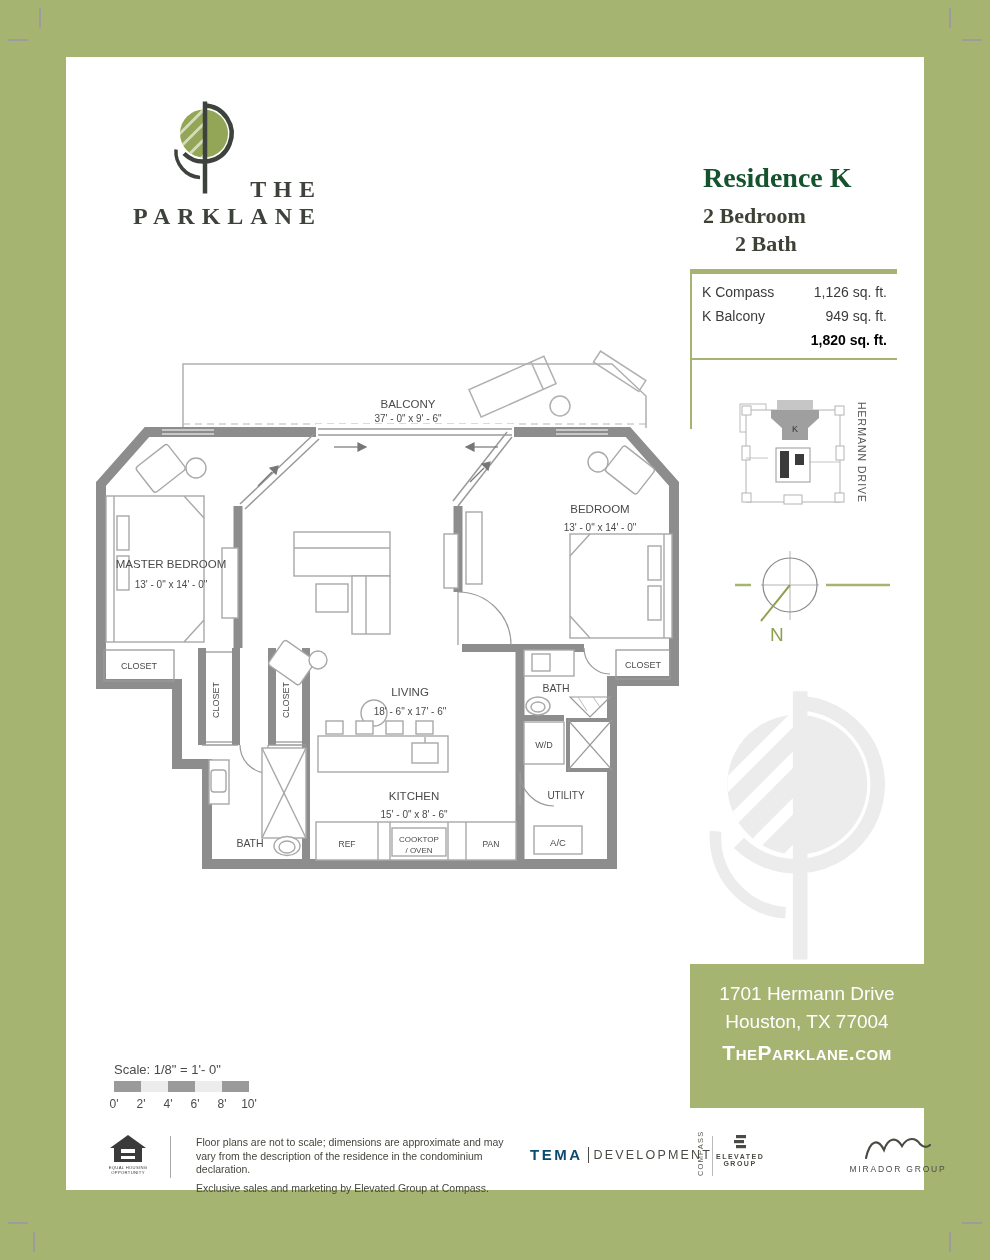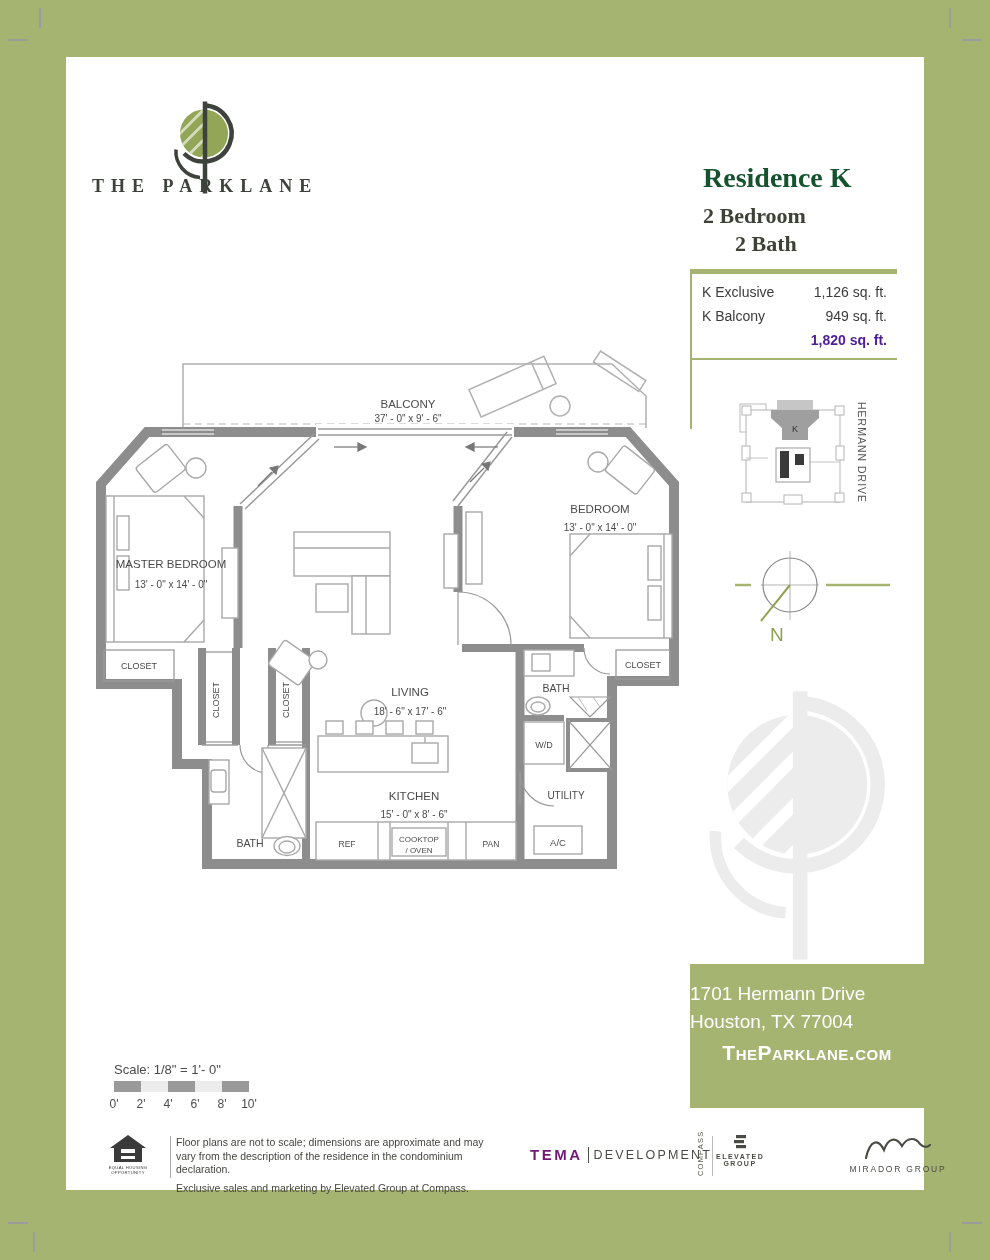--- a/index.html
+++ b/index.html
@@ -1,34 +1,34 @@
 <!DOCTYPE html>
 <html><head>
 <meta charset="utf-8">
 <style>
   html,body{margin:0;padding:0;}
   body{width:990px;height:1260px;position:relative;background:#a6b472;font-family:"Liberation Sans",sans-serif;overflow:hidden;}
   .abs{position:absolute;}
   .page{left:66px;top:57px;width:858px;height:1133px;background:#ffffff;}
   .cropmark{background:#9c9c9c;}
-  .brand-text{font-family:"Liberation Serif",serif;font-weight:bold;font-size:18px;letter-spacing:7px;color:#3e423c;text-align:left;}
+  .brand-text{font-family:"Liberation Serif",serif;font-weight:bold;font-size:24px;letter-spacing:7px;color:#3e423c;text-align:right;}
   .res-title{font-family:"Liberation Serif",serif;font-weight:bold;font-size:28px;color:#14532d;}
   .res-sub{font-family:"Liberation Serif",serif;font-weight:bold;font-size:22px;color:#3d4136;}
   .tbl-row{display:flex;justify-content:space-between;font-size:14px;color:#3b3b3b;padding:4px 8px 4px 10px;}
-  .tbl-total{font-weight:bold;text-align:right;font-size:14px;color:#4c1d95;padding:4px 8px 4px 10px;}
+  .tbl-total{font-weight:bold;text-align:right;font-size:14px;color:#000000;padding:4px 8px 4px 10px;}
   .olive{background:#a6b472;}
   .vert-street{writing-mode:vertical-rl;font-size:10.5px;letter-spacing:1px;color:#555;}
-  .addr{color:#fff;font-size:19px;line-height:1.45;}
+  .addr{color:#fff;text-align:center;font-size:19px;line-height:1.45;}
   .site{color:#fff;text-align:center;font-size:21px;font-weight:bold;font-variant:small-caps;letter-spacing:0.5px;}
   .scale-label{font-size:13px;color:#4a4a4a;}
   .seg{display:inline-block;width:27px;height:11px;vertical-align:top;}
   .tick{position:absolute;width:20px;text-align:center;font-size:12px;color:#4a4a4a;}
   .disc{font-size:10.5px;line-height:1.3;color:#46463f;}
   .eho-txt{font-size:4.2px;letter-spacing:0.3px;color:#3a3a3a;text-align:center;line-height:1.2;}
-  .tema-bold{font-weight:bold;font-size:15px;letter-spacing:2.5px;color:#701a75;}
+  .tema-bold{font-weight:bold;font-size:15px;letter-spacing:2.5px;color:#0c4a6e;}
   .tema-light{font-size:12.5px;letter-spacing:2.2px;color:#4b4b45;}
   .compass-vert{writing-mode:vertical-rl;transform:rotate(180deg);font-size:7.5px;letter-spacing:1.2px;color:#5a5a55;}
   .elev{font-size:7px;font-weight:bold;letter-spacing:1.5px;color:#4b4b45;text-align:center;}
   .mira{font-size:8.5px;letter-spacing:1.8px;color:#4b4b45;text-align:center;}
   .divline{background:#aaaaaa;width:1px;}
   svg text{font-family:"Liberation Sans",sans-serif;}
 </style>
 </head>
 <body>
 
@@ -83,21 +83,21 @@
 <div class="abs brand-text" style="left:92px;top:176px;width:230px;">THE PARKLANE</div>
 
 <div class="abs res-title" style="left:703px;top:162px;">Residence K</div>
 <div class="abs res-sub" style="left:703px;top:203px;">2 Bedroom</div>
 <div class="abs res-sub" style="left:703px;top:231px;margin-left:32px;">2 Bath</div>
 
 <div class="abs olive" style="left:690px;top:269px;width:207px;height:5px;"></div>
 <div class="abs olive" style="left:690px;top:269px;width:2px;height:160px;"></div>
 <div class="abs" style="left:692px;top:280px;width:203px;">
   <div class="tbl-row">
-    <span>K Exclusive</span>
+    <span>K Compass</span>
     <span>1,126 sq. ft.</span>
   </div>
   <div class="tbl-row">
     <span>K Balcony</span>
     <span>949 sq. ft.</span>
   </div>
   <div class="tbl-total">1,820 sq. ft.</div>
 </div>
 <div class="abs olive" style="left:690px;top:358px;width:207px;height:2px;"></div>
 
@@ -342,21 +342,21 @@
 <svg class="abs" style="left:108px;top:1134px;" width="40" height="29" viewBox="0 0 40 29">
   <path d="M20,1 L38,14 L34,14 L34,28 L6,28 L6,14 L2,14 Z" fill="#3a3a3a"></path>
   <rect x="13" y="15" width="14" height="4" fill="#ffffff"></rect>
   <rect x="13" y="22" width="14" height="3" fill="#ffffff"></rect>
 </svg>
 <div class="abs eho-txt" style="left:104px;top:1165px;width:48px;">
   <div>EQUAL HOUSING</div>
   <div>OPPORTUNITY</div>
 </div>
 <div class="abs divline" style="left:170px;top:1136px;height:42px;"></div>
-<div class="abs disc" style="left:176px;top:1136px;width:322px;">
+<div class="abs disc" style="left:196px;top:1136px;width:322px;">
   <div>Floor plans are not to scale; dimensions are approximate and may vary from the description of the residence in the condominium declaration.</div>
   <div style="margin-top:5px;">Exclusive sales and marketing by Elevated Group at Compass.</div>
 </div>
 <div class="abs" style="left:530px;top:1146px;display:flex;align-items:center;">
   <span class="tema-bold">TEMA</span>
   <span style="display:inline-block;width:1px;height:16px;background:#4b4b45;margin:0 5px;"></span>
   <span class="tema-light">DEVELOPMENT</span>
 </div>
 <div class="abs compass-vert" style="left:696px;top:1136px;height:40px;">COMPASS</div>
 <div class="abs divline" style="left:712px;top:1136px;height:40px;background:#bbbbbb;"></div>

